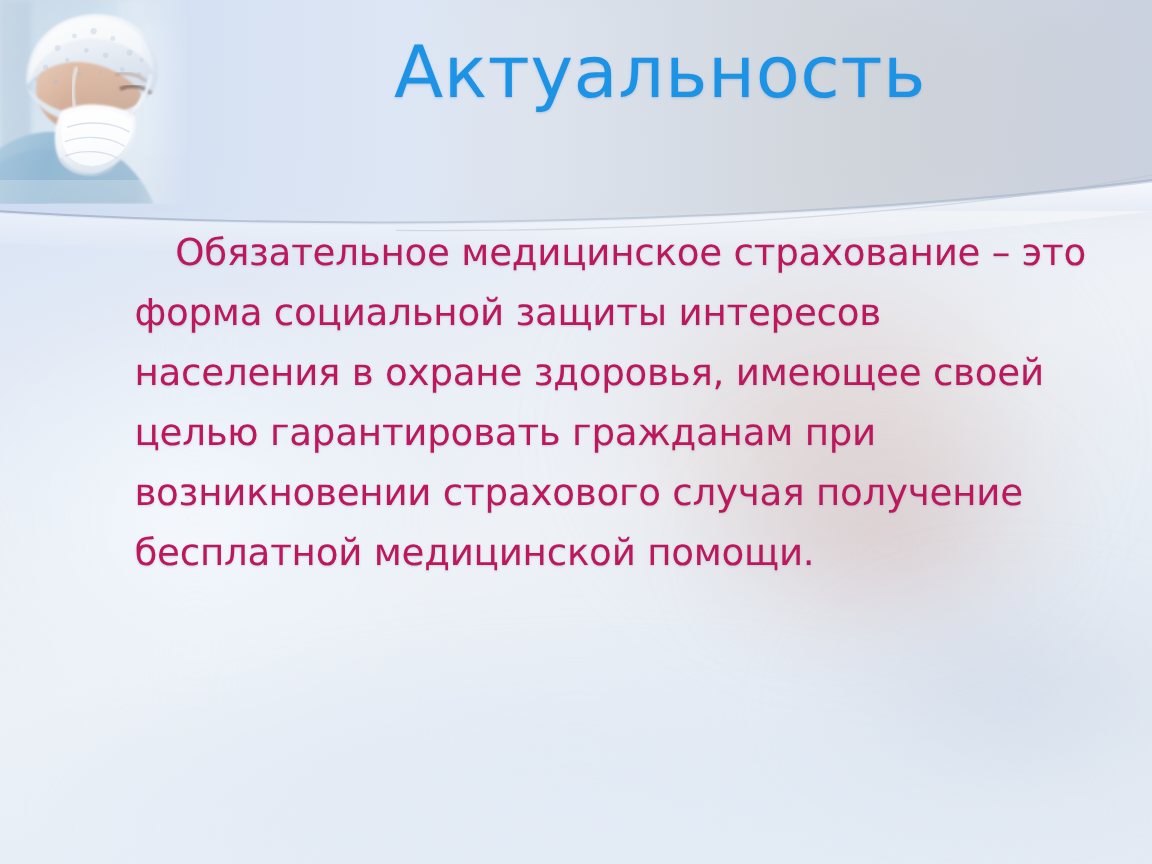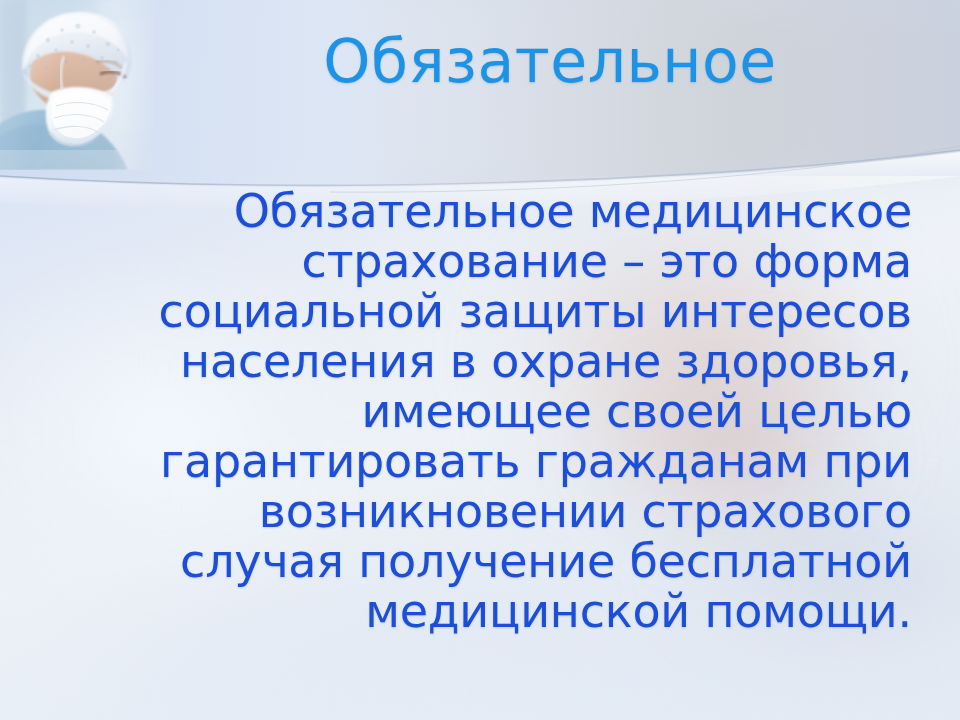--- a/index.html
+++ b/index.html
@@ -186,24 +186,24 @@
     white-space: nowrap;
   }
 
   
   .body-text {
     position: absolute;
     left: 112px;
     top: 186px;
     width: 800px;
     font-family: "DejaVu Sans", sans-serif;
-    font-size: 46px;
+    font-size: 31px;
     line-height: 50px;
-    color: #1d4ed8;
-    text-align: right;
+    color: #be185d;
+    text-align: left;
     text-indent: 34px;
     text-shadow: 0 1px 2px rgba(140,165,200,0.40);
     letter-spacing: -0.2px;
   }
 </style>
 </head>
 <body>
 
 <div id="slide">
 
@@ -352,17 +352,17 @@
       <path d="M62,90 C60,78 60,66 64,56" stroke="#e6edf4" stroke-width="2.6" fill="none" opacity="0.9" filter="url(#soft)"></path>
 
       <path d="M50,132 C60,146 80,150 94,140" stroke="#b9c8d8" stroke-width="2" fill="none" opacity="0.6" filter="url(#soft)"></path>
 
       <rect x="0" y="0" width="158" height="170" fill="url(#glassSheen)"></rect>
 
       <rect x="0" y="150" width="158" height="20" fill="#dfe8f2" opacity="0.35"></rect>
     </svg>
   </div>
 
-  <div class="title">Обязательное</div>
+  <div class="title">Актуальность</div>
 
   <div class="body-text">    Обязательное медицинское страхование – это форма социальной защиты интересов населения в охране здоровья, имеющее своей целью гарантировать гражданам при возникновении страхового случая получение бесплатной медицинской помощи.</div>
 
 </div>
 
 </body></html>

